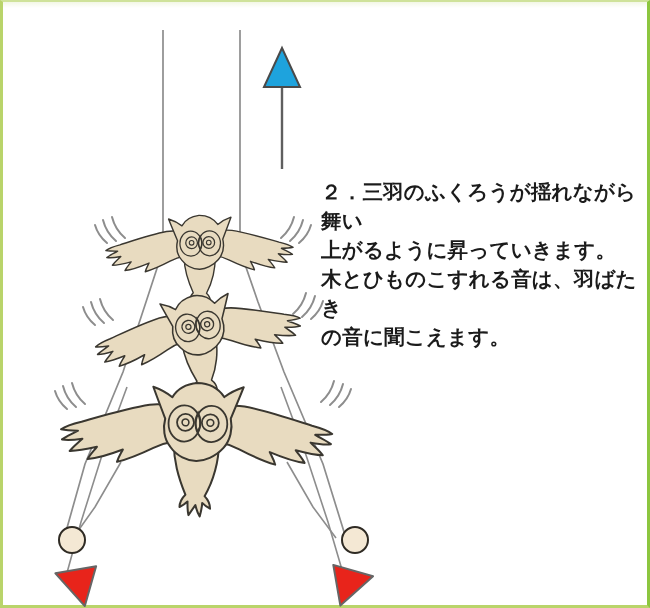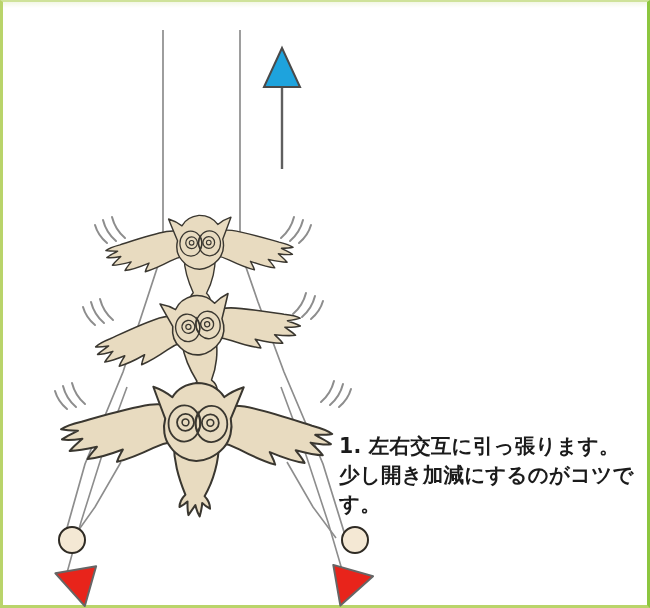--- a/index.html
+++ b/index.html
@@ -171,17 +171,19 @@
     <circle cx="352" cy="538" r="13" fill="#f4e8d4" stroke="#2f2b24" stroke-width="2"></circle>
 
     <g transform="translate(79,577) rotate(48)">
       <polygon points="0,-19 22,16 -22,16" fill="#e8241b" stroke="#666666" stroke-width="2" stroke-linejoin="round"></polygon>
     </g>
     <g transform="translate(343,577) rotate(-42)">
       <polygon points="0,-19 22,16 -22,16" fill="#e8241b" stroke="#666666" stroke-width="2" stroke-linejoin="round"></polygon>
     </g>
   </svg>
 
+  <div class="txtblock" id="text-step-2">２．三羽のふくろうが揺れながら舞い
+上がるように昇っていきます。
+木とひものこすれる音は、羽ばたき
+の音に聞こえます。</div>
 
-  <div class="txtblock" id="text-step-1">1. 左右交互に引っ張ります。
-少し開き加減にするのがコツです。</div>
 
 </div>
 
 </body></html>

